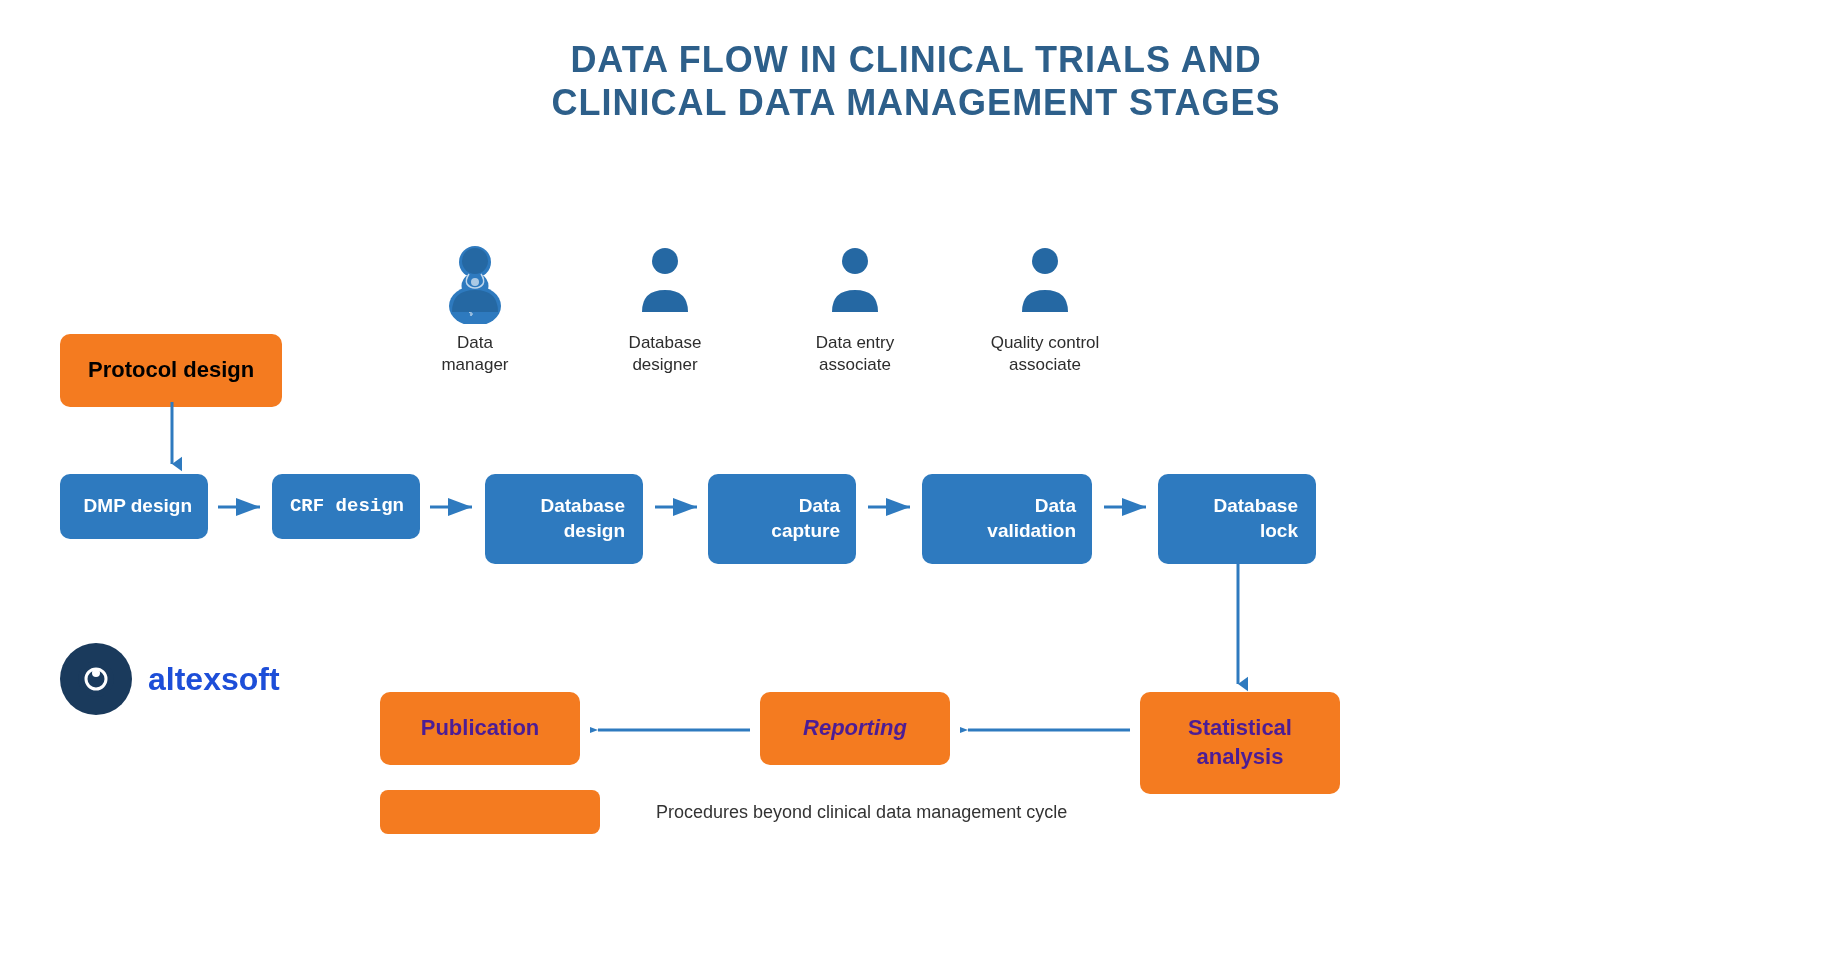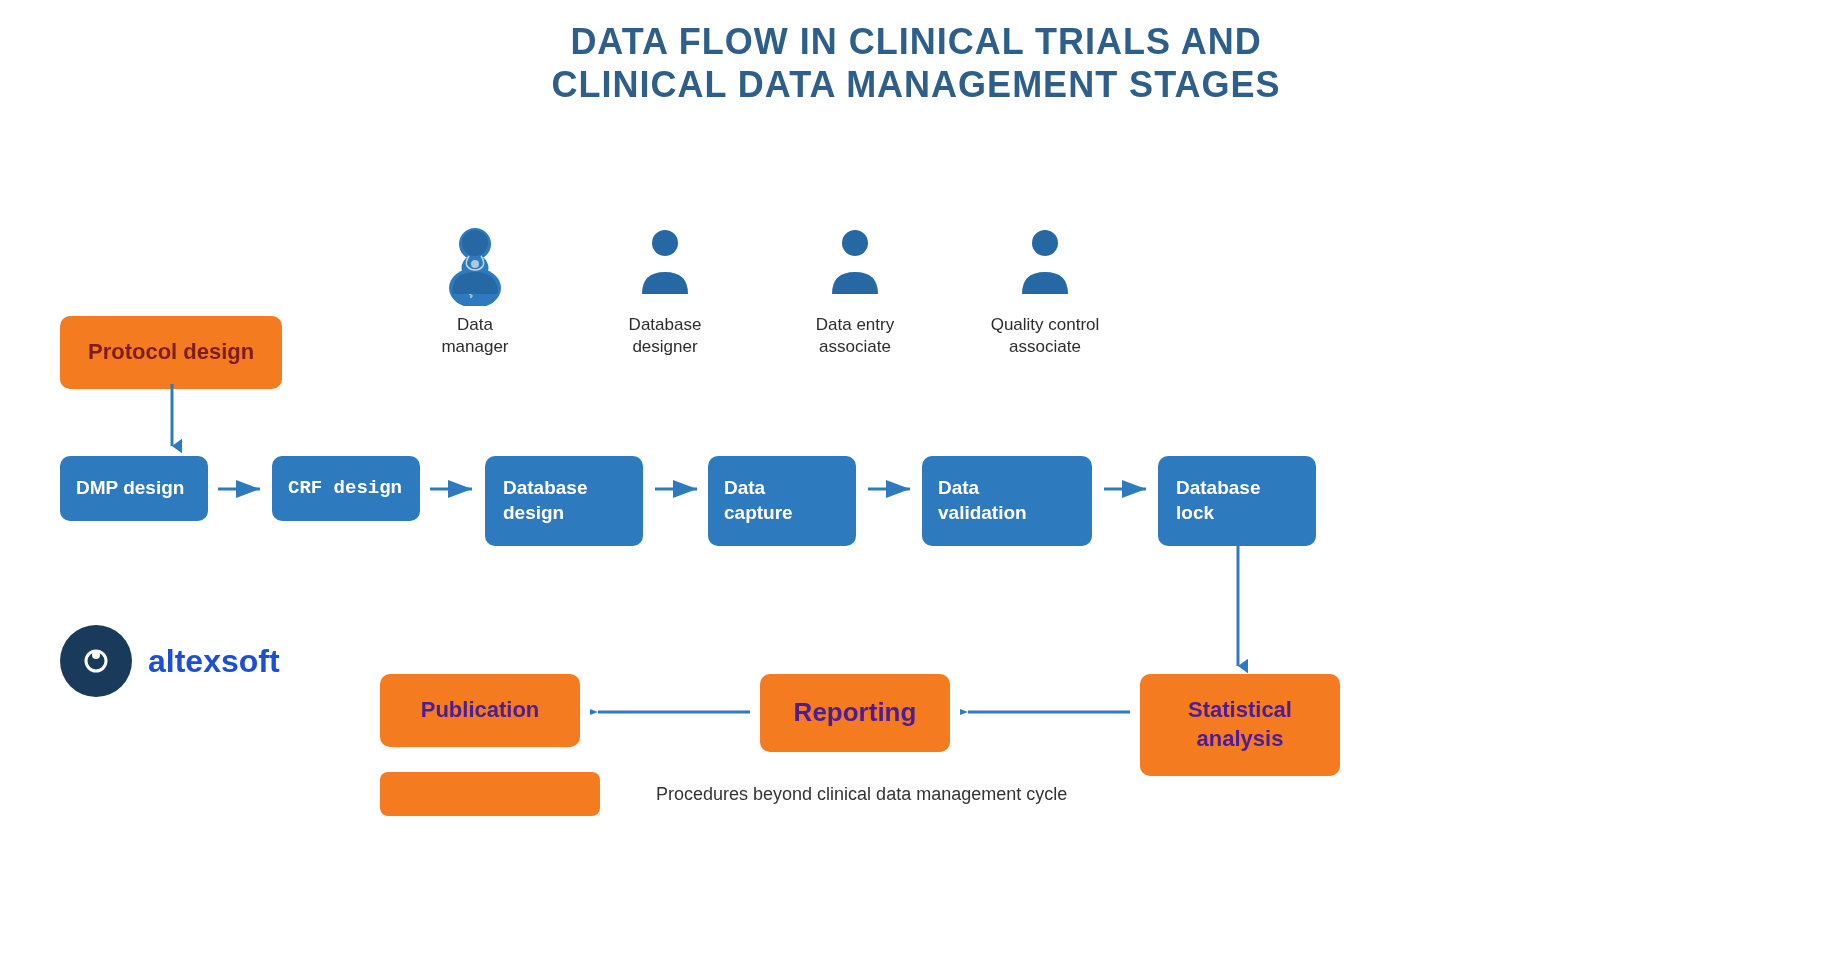--- a/index.html
+++ b/index.html
@@ -7,21 +7,21 @@
       background: #ffffff;
       font-family: 'Segoe UI', Arial, sans-serif;
       width: 1832px;
       height: 976px;
       overflow: hidden;
       position: relative;
     }
 
     .page-title {
       text-align: center;
-      padding-top: 20px;
+      padding-top: 38px;
       padding-bottom: 10px;
     }
     .page-title h1 {
       font-size: 36px;
       font-weight: 700;
       color: #2d5f8a;
       letter-spacing: 1px;
       line-height: 1.2;
       text-transform: uppercase;
     }
@@ -60,29 +60,29 @@
       margin-top: 8px;
       line-height: 1.3;
     }
 
     .process-box {
       background: #2e7abf;
       color: white;
       border-radius: 10px;
       font-size: 19px;
       font-weight: 600;
-      text-align: left;
+      text-align: right;
       padding: 18px 16px;
       min-width: 148px;
       line-height: 1.3;
     }
 
     .protocol-box {
       background: #f47b20;
-      color: #7f1d1d;
+      color: #000000;
       border-radius: 10px;
       font-size: 22px;
       font-weight: 700;
       text-align: center;
       padding: 22px 28px;
       min-width: 220px;
       line-height: 1.3;
       position: absolute;
       top: 200px;
       left: 60px;
@@ -311,21 +311,21 @@
     <svg style="position:absolute; top:578px; left:960px;" width="178" height="36">
       <defs>
         <marker id="ah-left1" markerWidth="8" markerHeight="6" refX="0" refY="3" orient="auto">
           <polygon points="8 0, 0 3, 8 6" fill="#2e7abf"></polygon>
         </marker>
       </defs>
       <line x1="170" y1="18" x2="8" y2="18" stroke="#2e7abf" stroke-width="3" marker-end="url(#ah-left1)"></line>
     </svg>
 
     <div style="position:absolute; top:558px; left:760px;">
-      <div class="orange-box" style="min-width:190px; padding:22px 11px; font-size:26px;">Reporting</div>
+      <div class="orange-box" style="min-width:190px; padding:22px 11px; font-size:22px;font-style:italic;">Reporting</div>
     </div>
 
     <svg style="position:absolute; top:578px; left:590px;" width="168" height="36">
       <defs>
         <marker id="ah-left2" markerWidth="8" markerHeight="6" refX="0" refY="3" orient="auto">
           <polygon points="8 0, 0 3, 8 6" fill="#2e7abf"></polygon>
         </marker>
       </defs>
       <line x1="160" y1="18" x2="8" y2="18" stroke="#2e7abf" stroke-width="3" marker-end="url(#ah-left2)"></line>
     </svg>

